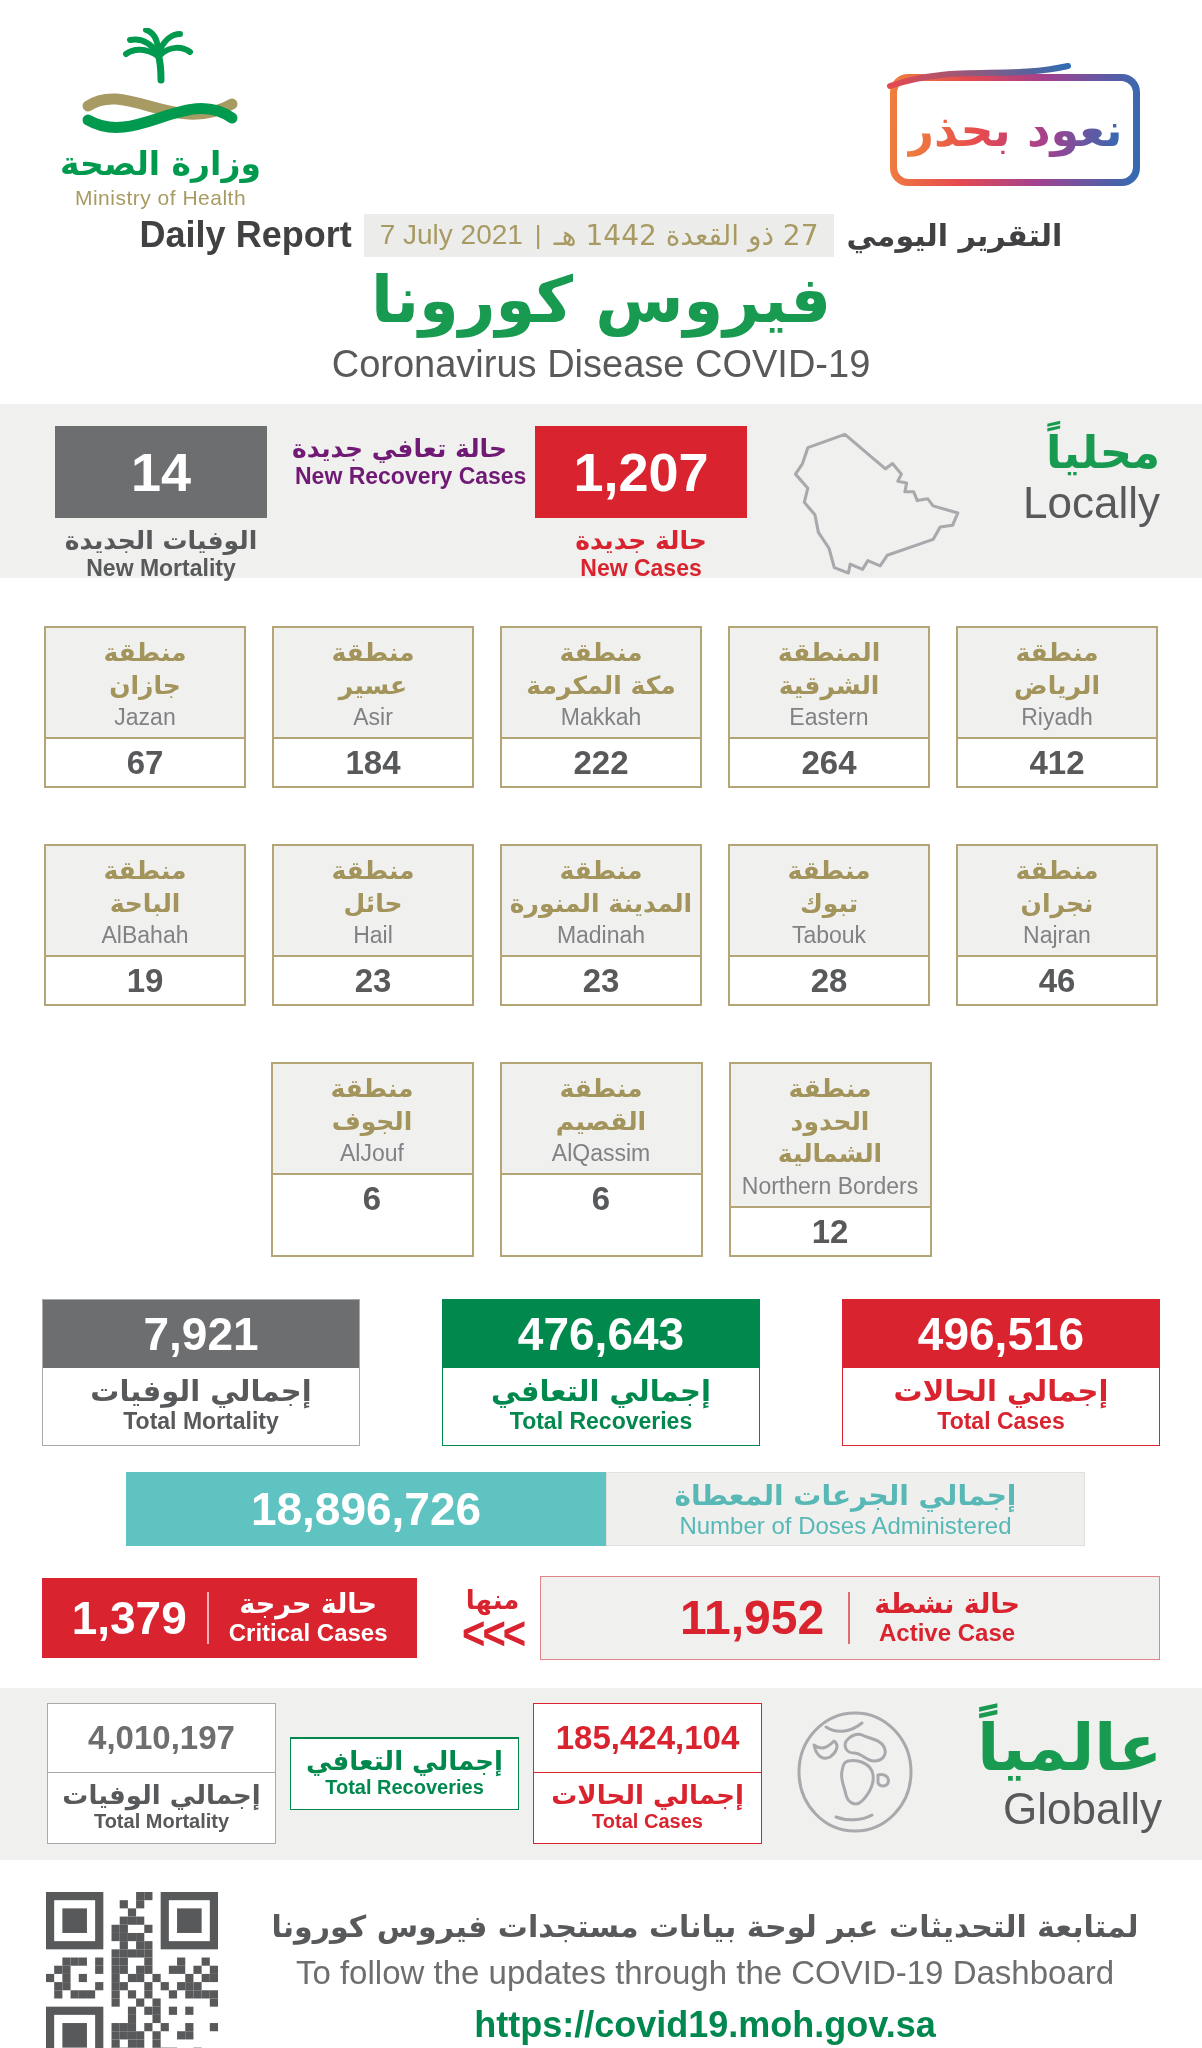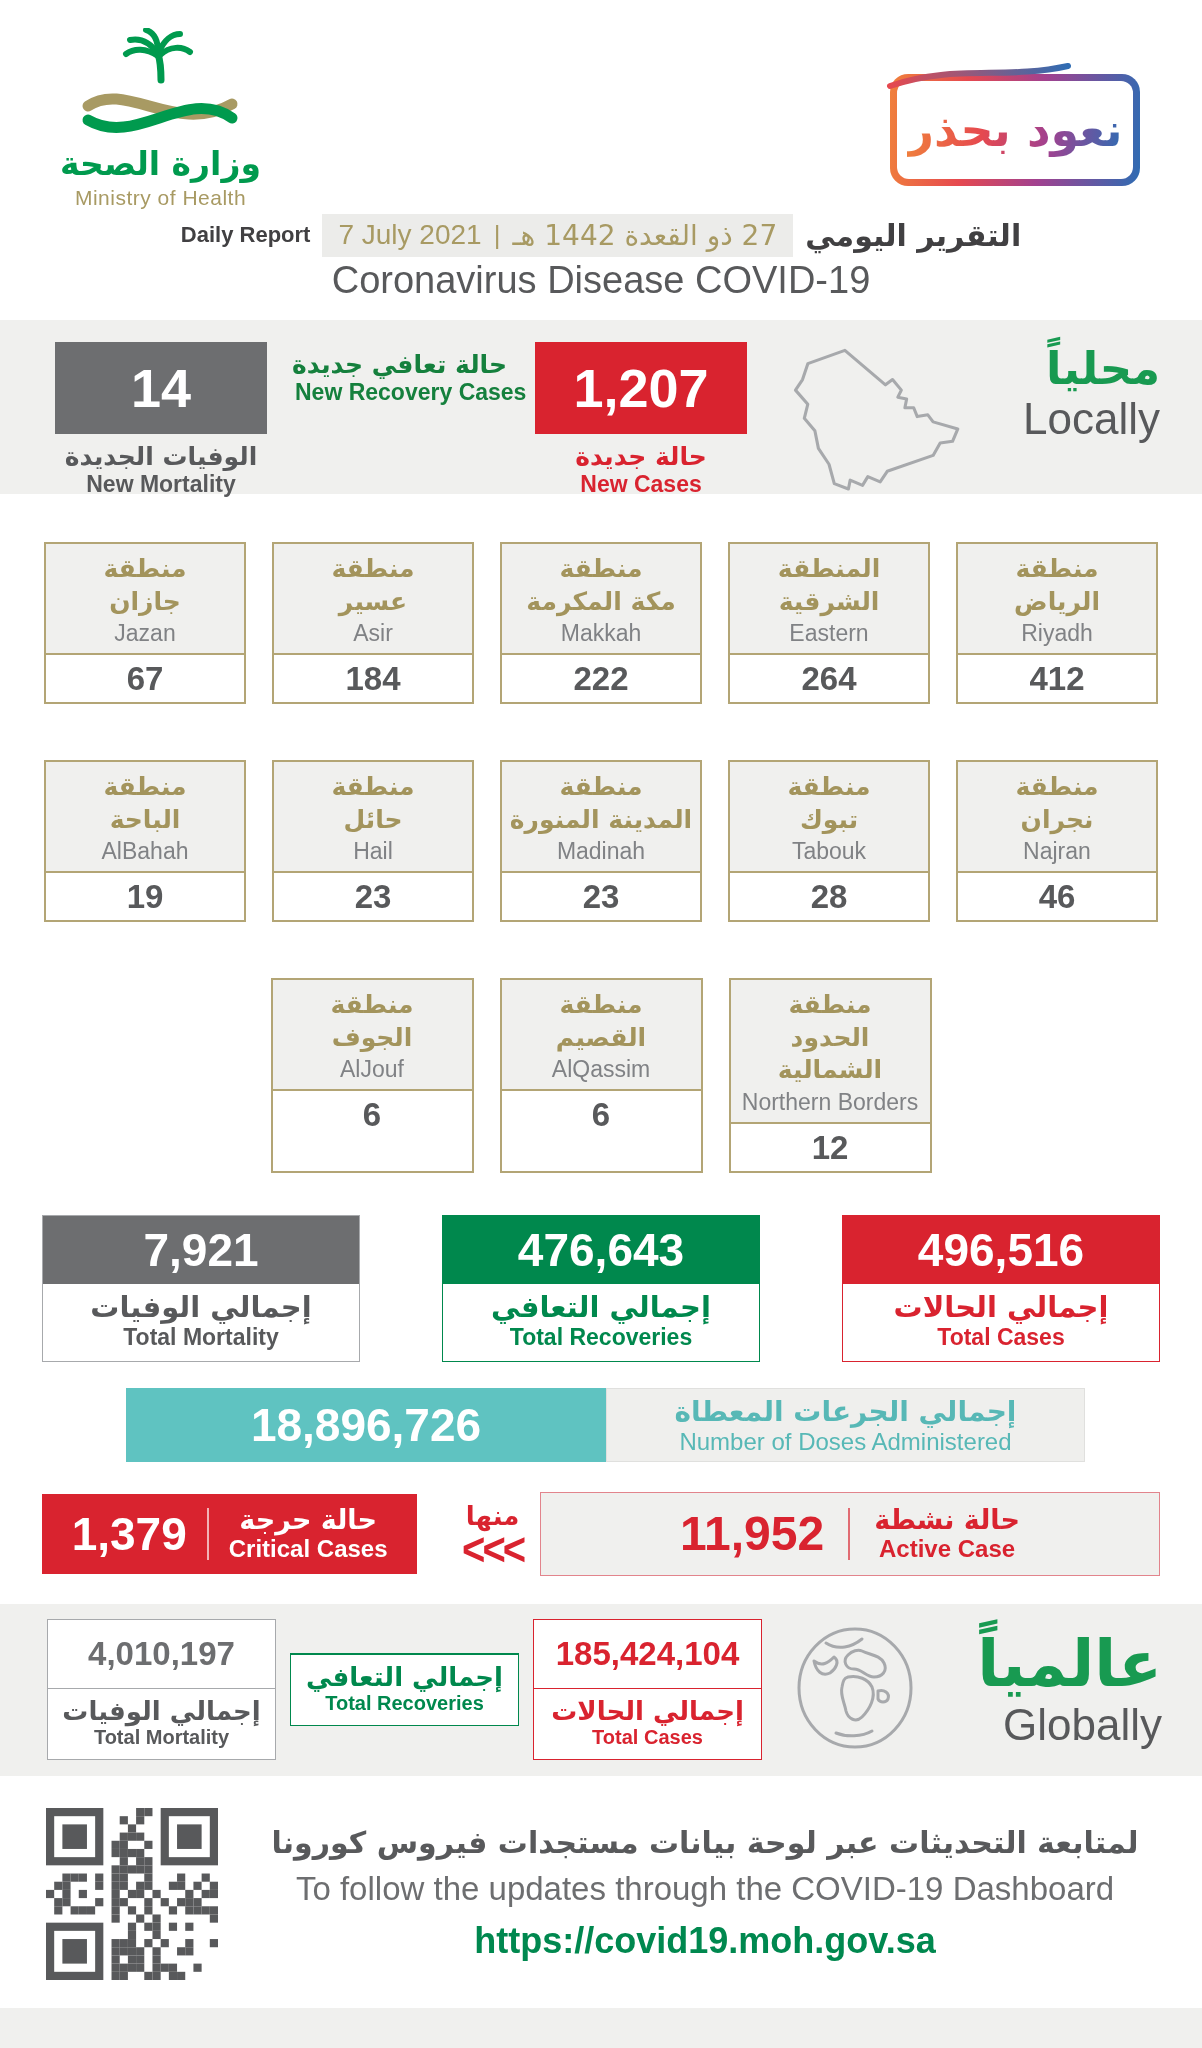--- a/index.html
+++ b/index.html
@@ -25,40 +25,40 @@
            border-radius: 18px; padding: 7px;
            background: linear-gradient(95deg,#f0813c 0%,#e6494f 30%,#a2418f 60%,#2f6cb3 100%); }
   .badge-inner { width:100%; height:100%; background:#fff; border-radius: 12px;
                  display:flex; align-items:center; justify-content:center; }
   .badge-text { font-size: 46px; font-weight: bold;
                 background: linear-gradient(95deg,#f0813c 0%,#e6494f 35%,#a2418f 65%,#2f6cb3 100%);
                 -webkit-background-clip: text; background-clip: text; color: transparent; }
   .badge-swoosh { position:absolute; top:-14px; left:-6px; }
 
   .date-row { height: 46px; display:flex; align-items:center; justify-content:center; gap: 12px; }
-  .date-row .dr-en { color:#414042; font-size: 22px; font-weight: bold; }
+  .date-row .dr-en { color:#414042; font-size: 36px; font-weight: bold; }
   .date-chip { background:#ececea; display:flex; align-items:center; gap: 12px;
                padding: 5px 16px; color:#a89a63; font-size: 28px; }
   .date-chip .sep { color:#a89a63; font-size: 26px; }
   .date-row .dr-ar { color:#414042; font-size: 30px; font-weight: bold; }
 
   .title-ar { text-align:center; color:#189a51; font-size: 64px; font-weight:bold; height: 84px; line-height: 84px; }
   .title-en { text-align:center; color:#58595b; font-size: 38px; height: 48px; line-height: 44px; }
 
   
   .locally-band { margin-top: 14px; height: 174px; background:#f0f0ee;
                   display:flex; align-items:flex-start; padding: 22px 42px 0 55px; }
   .stat-group { width: 212px; text-align:center; }
   .stat-group + .stat-group { margin-left: 28px; }
   .stat-box { height: 92px; display:flex; align-items:center; justify-content:center;
               color:#fff; font-size: 54px; font-weight:bold; }
   .stat-ar { margin-top: 8px; font-size: 25px; font-weight:bold; white-space: nowrap; }
   .stat-en { font-size: 23px; font-weight:bold; white-space: nowrap; }
   .c-gray  { color:#58595b; } .bg-gray { background:#6d6e70; }
-  .c-green { color:#15803d; } .bg-green{ background:#00884d; }
+  .c-green { color:#701a75; } .bg-green{ background:#00884d; }
   .c-red   { color:#d9232f; } .bg-red  { background:#d9232f; }
   .map-wrap { margin-left: 32px; margin-top: 4px; }
   .locally-head { margin-left:auto; text-align:right; margin-top: 2px; }
   .locally-ar { color:#189a51; font-size: 45px; font-weight:bold; line-height: 1.1; }
   .locally-en { color:#58595b; font-size: 44px; }
 
   
   .region-row { display:flex; gap: 26px; padding: 12px 44px; margin-top: 36px; }
   .region-row.row-2, .region-row.row-3 { margin-top: 32px; }
   .region-row.row-3 { justify-content:center; }
@@ -178,20 +178,21 @@
   <div class="date-row">
     <span class="dr-en">Daily Report</span>
     <span class="date-chip">
       <span>7 July 2021</span>
       <span class="sep">|</span>
       <span class="ar">27 ذو القعدة 1442 هـ</span>
     </span>
     <span class="dr-ar ar">التقرير اليومي</span>
   </div>
 
+  <div class="title-ar ar">فيروس كورونا</div>
   <div class="title-en">Coronavirus Disease COVID-19</div>
 
   <div class="locally-band">
     <div class="stat-group">
       <div class="stat-box bg-gray">14</div>
       <div class="stat-ar ar c-gray">الوفيات الجديدة</div>
       <div class="stat-en c-gray">New Mortality</div>
     </div>
     <div class="stat-group">
       <div class="stat-ar ar c-green">حالة تعافي جديدة</div>

